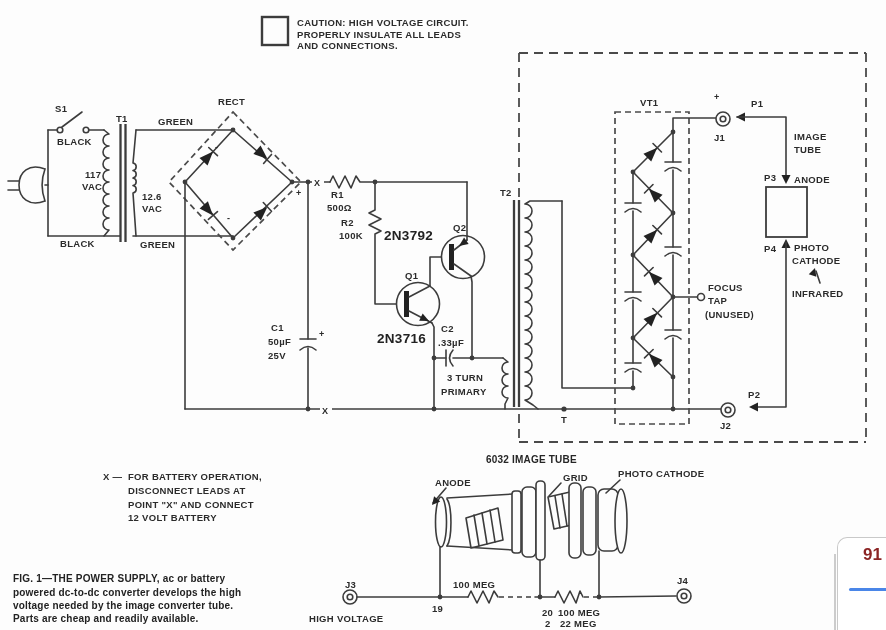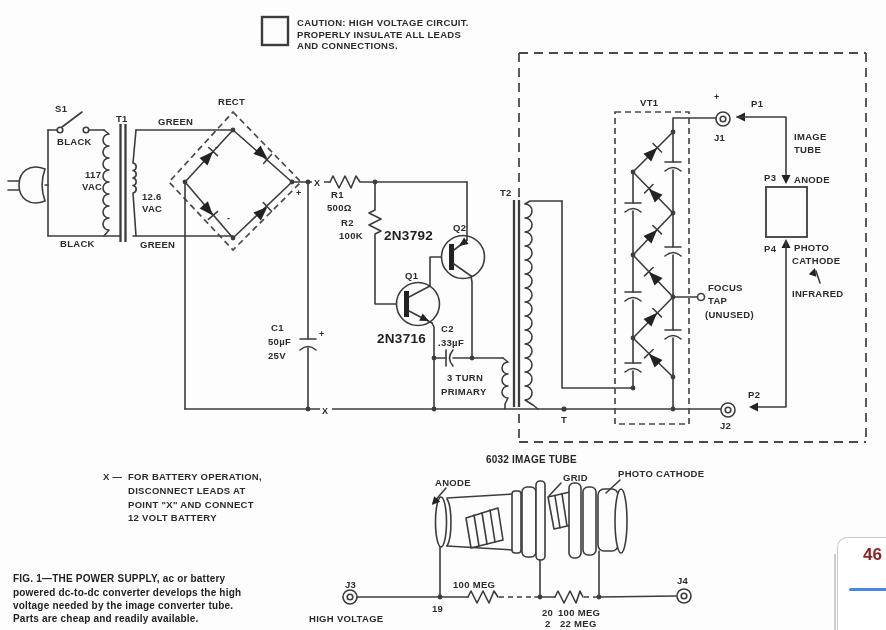--- a/index.html
+++ b/index.html
@@ -390,16 +390,16 @@
   <g>
     <text class="figcap" x="13" y="582">FIG. 1—THE POWER SUPPLY, ac or battery</text>
     <text class="figcap" x="13" y="596">powered dc-to-dc converter develops the high</text>
     <text class="figcap" x="13" y="609">voltage needed by the image converter tube.</text>
     <text class="figcap" x="13" y="622">Parts are cheap and readily available.</text>
   </g>
 </svg>
 
 <div id="page-edge"></div>
 <div id="page-card">
-  <span class="num">46</span>
+  <span class="num">91</span>
   <span class="rule"></span>
 </div>
 </div>
 
 </body></html>

